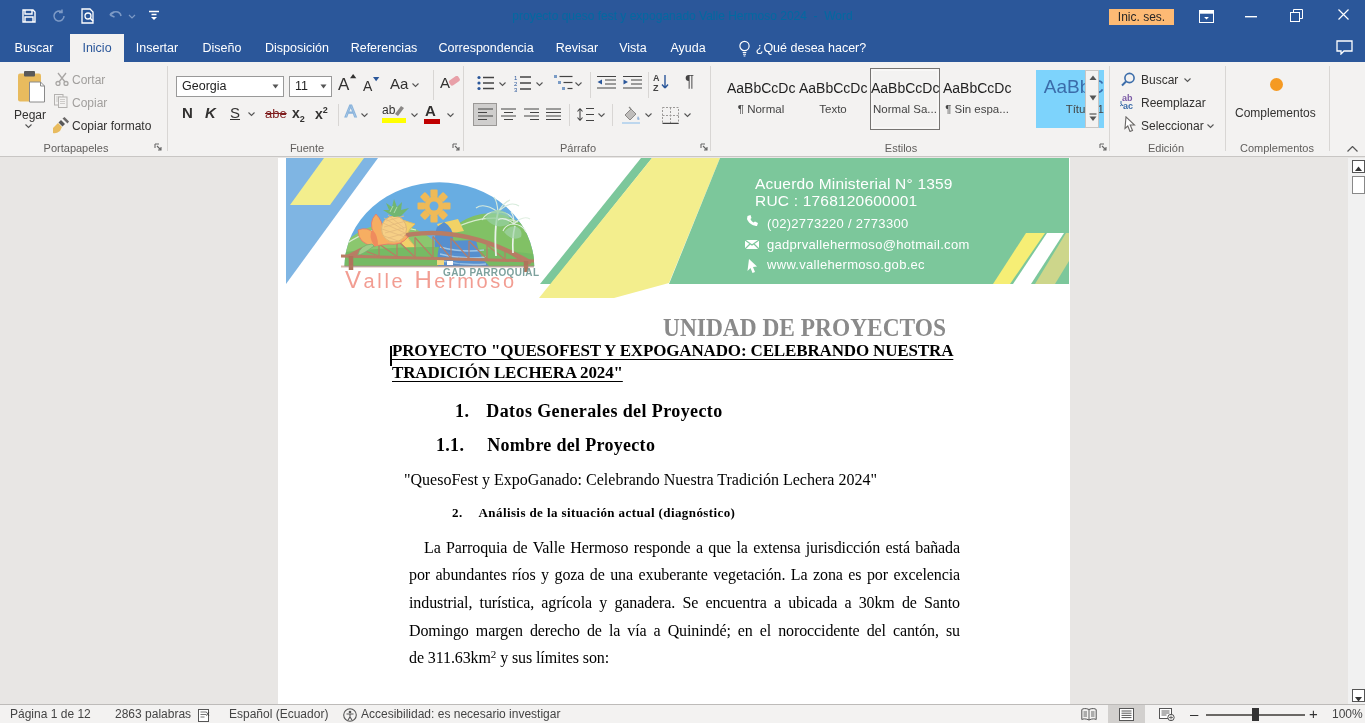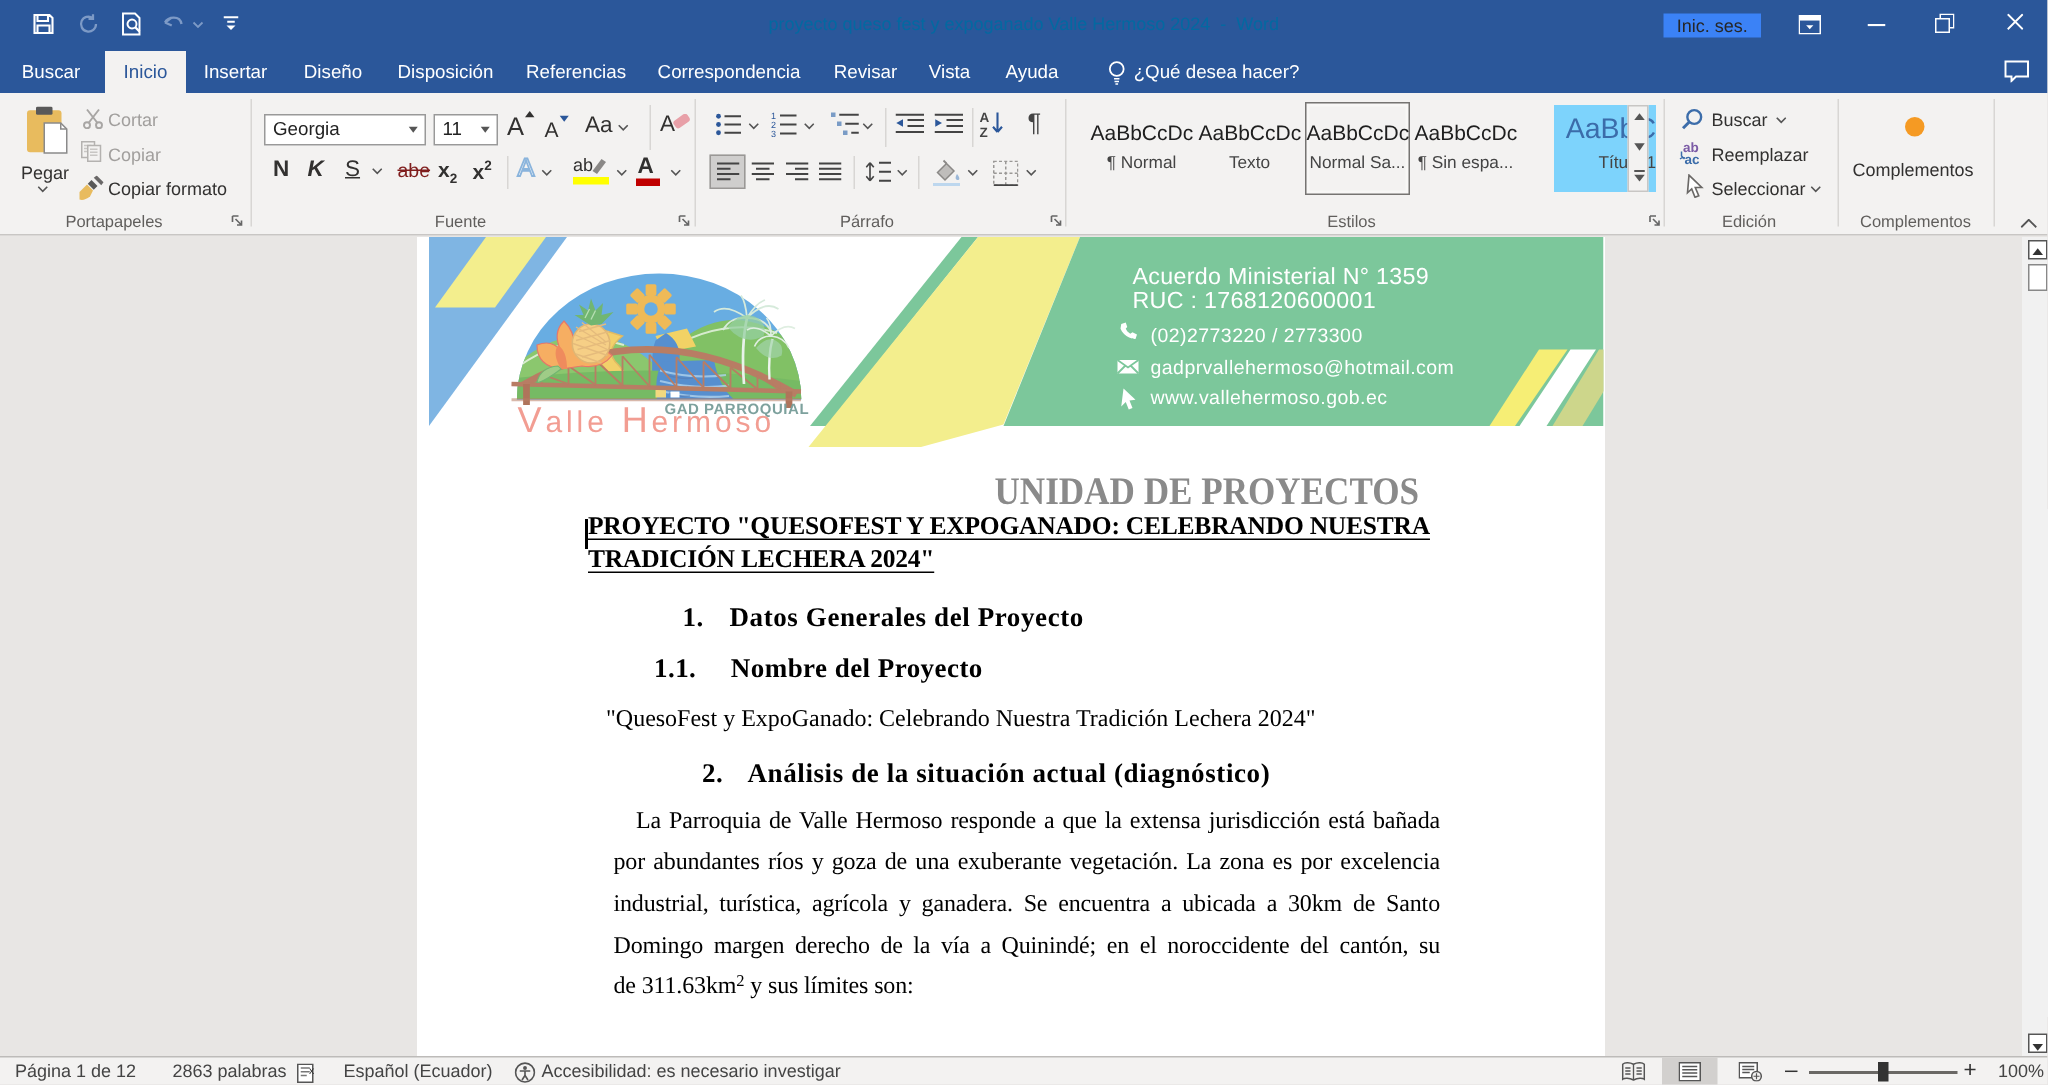--- a/index.html
+++ b/index.html
@@ -5,21 +5,21 @@
 * { margin:0; padding:0; box-sizing:border-box; }
 html,body { width:1365px; height:723px; overflow:hidden; font-family:"Liberation Sans", sans-serif; }
 body { position:relative; background:#e8e6e4; }
 .abs { position:absolute; }
 
 #titlebar { position:absolute; left:0; top:0; width:1365px; height:28px; background:#2b579a; }
 #tabrow { position:absolute; left:0; top:28px; width:1365px; height:34px; background:#2b579a; }
 #title { position:absolute; top:9px; left:0; width:1365px; text-align:center; color:#0369a1; font-size:12px; }
 .tab { position:absolute; top:34px; height:28px; line-height:28px; color:#ffffff; font-size:12.5px; transform:translateX(-50%); white-space:nowrap; }
 #tab-inicio { position:absolute; left:70px; top:34px; width:54px; height:28px; background:#f3f2f1; color:#2b579a; text-align:center; line-height:28px; font-size:12.5px; }
-#signin { position:absolute; left:1109px; top:9px; width:65px; height:16px; background:#3b82f6; color:#262626; font-size:12px; text-align:center; line-height:16px; }
+#signin { position:absolute; left:1109px; top:9px; width:65px; height:16px; background:#fdba74; color:#262626; font-size:12px; text-align:center; line-height:16px; }
 
 #ribbon { position:absolute; left:0; top:62px; width:1365px; height:95px; background:#f3f2f1; border-bottom:1px solid #c8c6c4; }
 .gsep { position:absolute; top:4px; width:1px; height:85px; background:#d8d6d4; }
 .glabel { position:absolute; top:80px; font-size:11px; color:#605e5c; transform:translateX(-50%); white-space:nowrap; }
 .launch { position:absolute; top:81px; width:10px; height:10px; }
 .btxt { position:absolute; font-size:12px; color:#323130; white-space:nowrap; }
 .gray { color:#a19f9d; }
 .chev { position:absolute; width:7px; height:5px; }
 .combo { position:absolute; background:#fff; border:1px solid #999; font-size:12.5px; color:#222; }
 
@@ -458,21 +458,21 @@
     <path d="M463,101 l8,7.5 -4,0.5 2,5 -2.5,1 -2,-5 -3,3 z" fill="#fff"></path>
   </g>
 </svg>
 
 <div class="ser abs" style="left:385px;top:157px;font-size:26px;font-weight:bold;color:#8a8a8a;line-height:1;transform:scaleX(0.9);transform-origin:0 0">UNIDAD DE PROYECTOS</div>
 <div class="abs" style="left:112px;top:188px;width:1.5px;height:20px;background:#000"></div>
 <div class="ser abs" style="left:114px;top:182px;font-size:17px;font-weight:bold;color:#000;line-height:21.8px;letter-spacing:-0.15px;text-underline-offset:2.5px;text-decoration-thickness:1.5px"><u>PROYECTO "QUESOFEST Y EXPOGANADO: CELEBRANDO NUESTRA</u><br><u>TRADICIÓN LECHERA 2024"</u></div>
 <div class="ser abs" style="left:177px;top:244px;font-size:18px;font-weight:bold;line-height:1;letter-spacing:0.4px">1.<span style="display:inline-block;width:17px"></span>Datos Generales del Proyecto</div>
 <div class="ser abs" style="left:158px;top:278px;font-size:18px;font-weight:bold;line-height:1;letter-spacing:0.3px">1.1.<span style="display:inline-block;width:23px"></span>Nombre del Proyecto</div>
 <div class="ser abs" style="left:126px;top:314px;font-size:16px;line-height:1">"QuesoFest y ExpoGanado: Celebrando Nuestra Tradición Lechera 2024"</div>
-<div class="ser abs" style="left:190px;top:348px;font-size:18px;font-weight:bold;line-height:1;letter-spacing:0.4px">2.<span style="display:inline-block;width:16px"></span>Análisis de la situación actual (diagnóstico)</div>
+<div class="ser abs" style="left:174px;top:348px;font-size:13px;font-weight:bold;line-height:1;letter-spacing:0.4px">2.<span style="display:inline-block;width:16px"></span>Análisis de la situación actual (diagnóstico)</div>
 <div class="ser abs" style="left:131px;top:375.5px;font-size:16px;line-height:27.7px;letter-spacing:-0.1px">
 <div class="jline" style="text-indent:15px">La Parroquia de Valle Hermoso responde a que la extensa jurisdicción está bañada</div>
 <div class="jline">por abundantes ríos y goza de una exuberante vegetación. La zona es por excelencia</div>
 <div class="jline">industrial, turística, agrícola y ganadera. Se encuentra a ubicada a 30km de Santo</div>
 <div class="jline">Domingo margen derecho de la vía a Quinindé; en el noroccidente del cantón, su</div>
 <div class="jline" style="text-align-last:left">de 311.63km<span style="font-size:11px;vertical-align:5px;line-height:0">2</span> y sus límites son:</div>
 </div>
 </div>
 <div id="vscroll">
 <div class="abs" style="left:4px;top:2px;width:13px;height:13px;background:#fff;border:1px solid #555"><svg width="11" height="11" viewBox="0 0 11 11">

